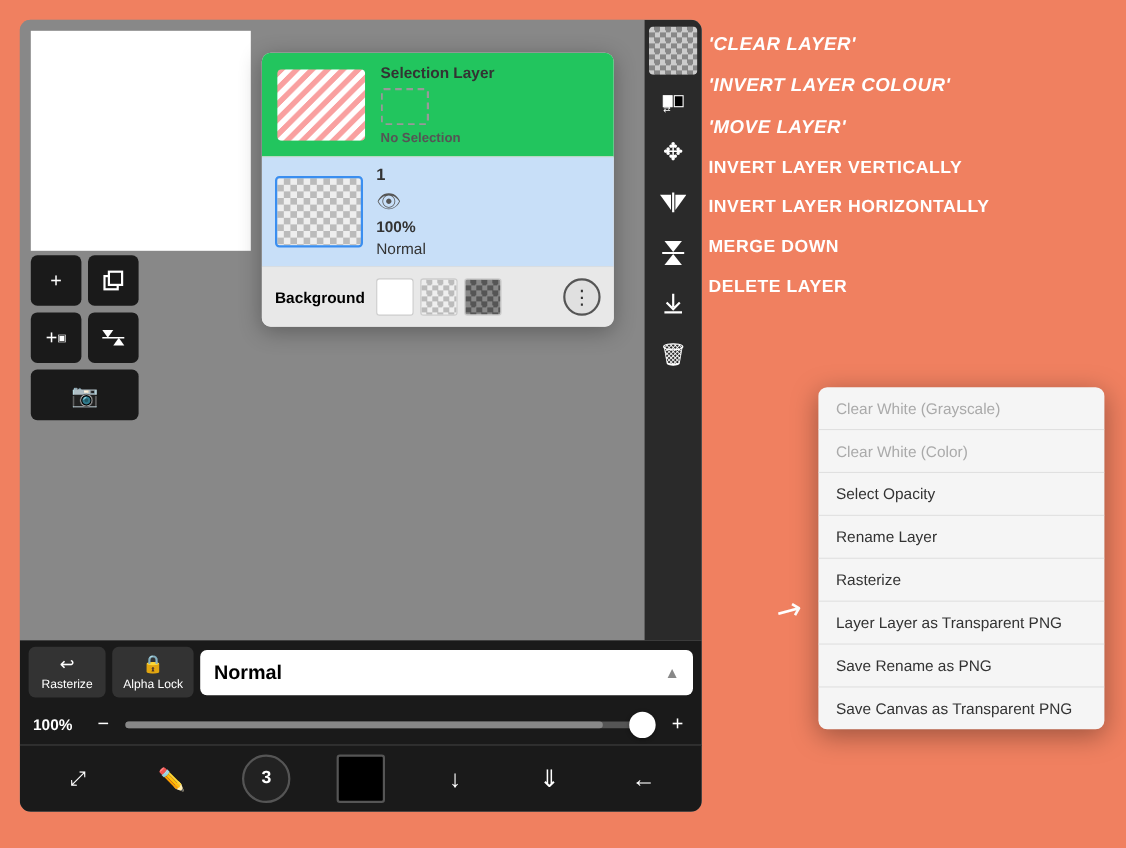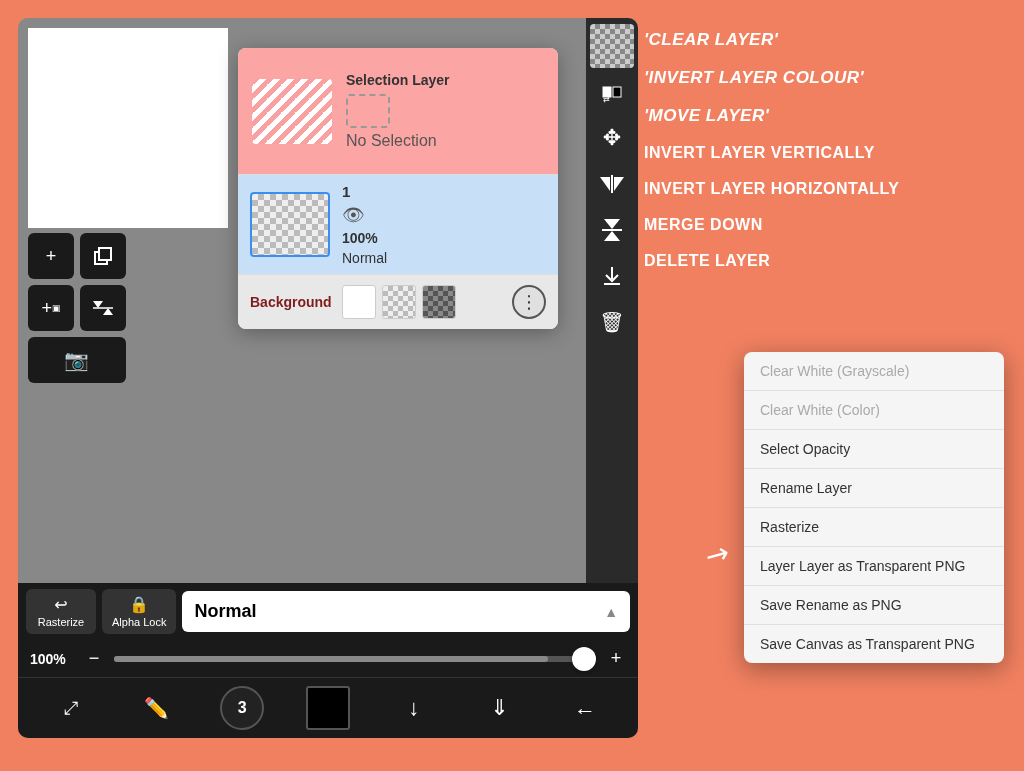--- a/index.html
+++ b/index.html
@@ -106,43 +106,43 @@
       width: 320px;
       background: #f0f0f0;
       border-radius: 8px;
       overflow: hidden;
       box-shadow: 0 4px 20px rgba(0,0,0,0.3);
       z-index: 20;
     }
     .layer-row-header {
       display: flex;
       align-items: center;
-      padding: 24px 14px;
-      background: #fca5a5;
+      padding: 10px 14px;
+      background: #22c55e;
       border-bottom: 1px solid #ddd;
     }
     .selection-preview {
       width: 80px;
       height: 65px;
       background: linear-gradient(135deg, #f9a0a0 25%, #fff 25%, #fff 50%, #f9a0a0 50%, #f9a0a0 75%, #fff 75%);
       background-size: 14px 14px;
       border-radius: 4px;
       margin-right: 14px;
       flex-shrink: 0;
     }
     .selection-info { display: flex; flex-direction: column; }
     .selection-title { font-size: 14px; font-weight: 600; color: #333; margin-bottom: 6px; }
     .no-selection-box {
       width: 44px;
       height: 34px;
       border: 2px dashed #999;
       border-radius: 3px;
       margin-bottom: 4px;
     }
-    .no-selection-text { font-size: 16px; color: #555; }
+    .no-selection-text { font-size: 12px; color: #555; font-weight: bold; }
 
     
     .layer-row-active {
       display: flex;
       align-items: center;
       padding: 8px 12px;
       background: #c8dff8;
       border-bottom: 1px solid #ddd;
     }
     .layer-thumbnail {
@@ -160,21 +160,21 @@
     .layer-opacity { font-size: 14px; color: #333; font-weight: 600; }
     .layer-blend { font-size: 14px; color: #333; }
 
     
     .layer-row-bg {
       display: flex;
       align-items: center;
       padding: 10px 12px;
       background: #e8e8e8;
     }
-    .bg-label { font-size: 14px; font-weight: 600; color: #7f1d1d; margin-right: 10px; }
+    .bg-label { font-size: 14px; font-weight: 600; color: #000000; margin-right: 10px; }
     .bg-swatch {
       width: 34px;
       height: 34px;
       border: 1.5px solid #ccc;
       border-radius: 3px;
       margin-right: 6px;
     }
     .bg-swatch.white { background: #fff; }
     .bg-swatch.checker { background: repeating-conic-gradient(#bbb 0% 25%, #eee 0% 50%) 0 0 / 10px 10px; }
     .bg-swatch.dark-checker { background: repeating-conic-gradient(#555 0% 25%, #888 0% 50%) 0 0 / 10px 10px; }

